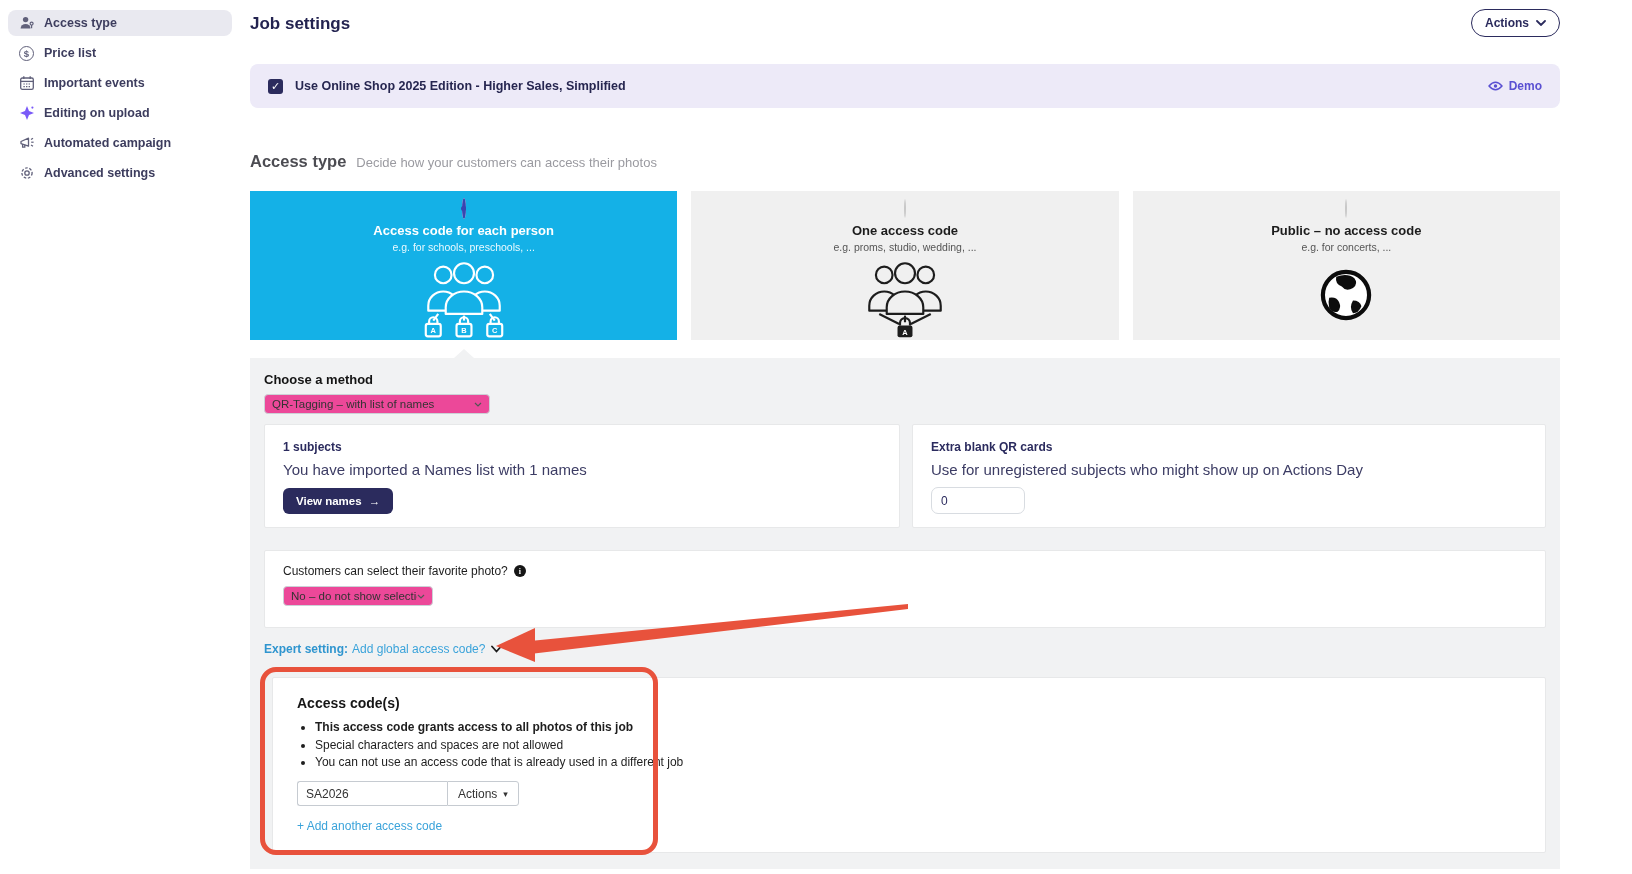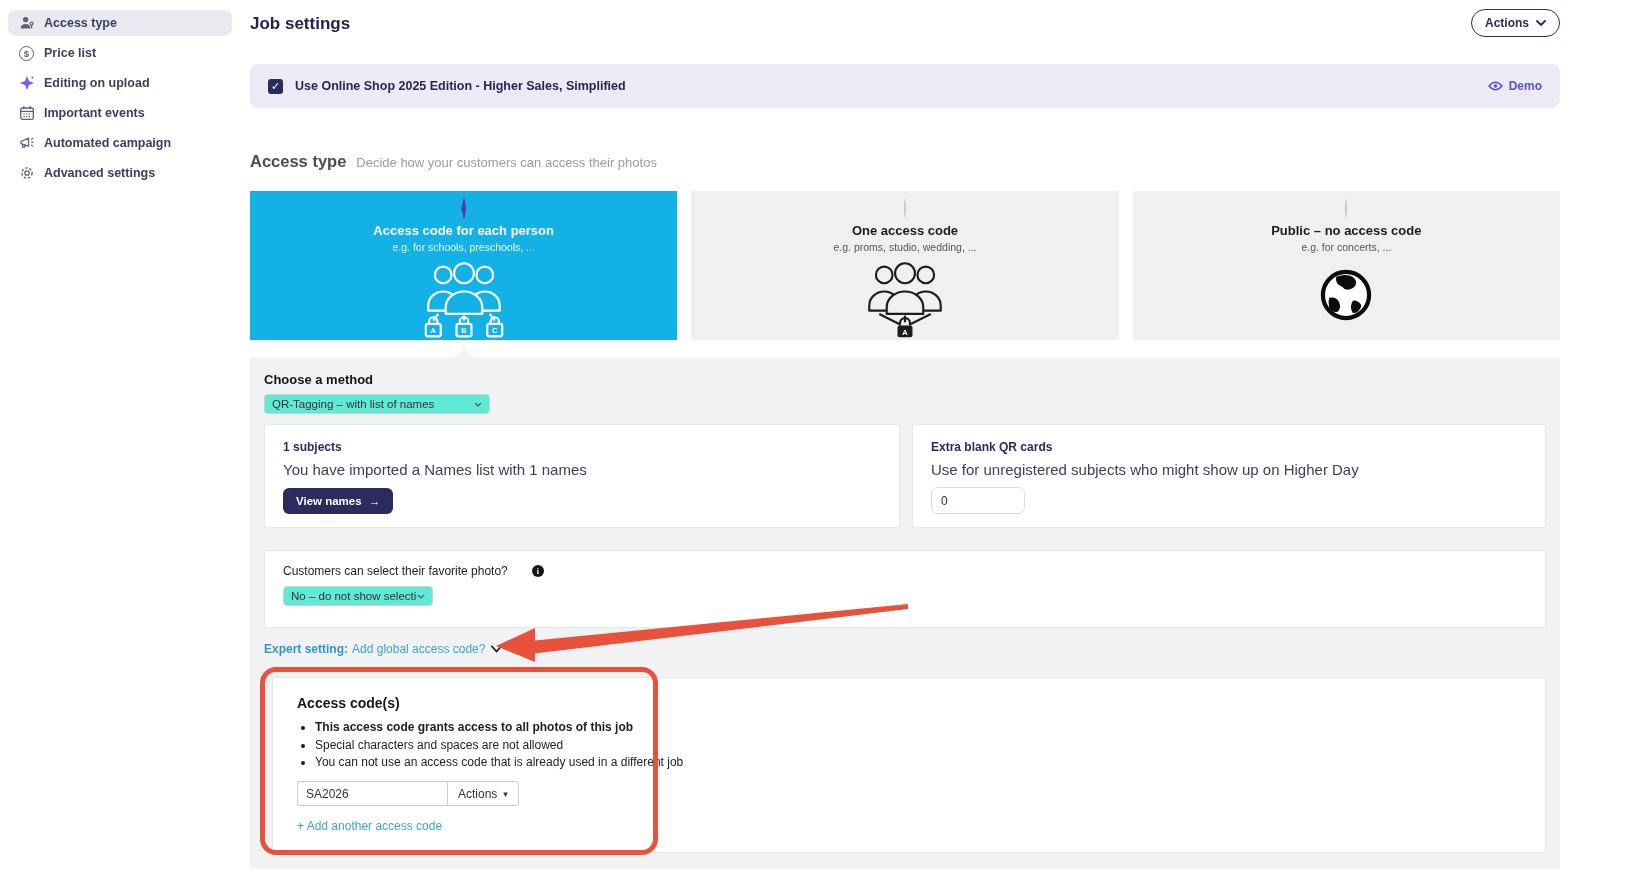--- a/index.html
+++ b/index.html
@@ -50,36 +50,36 @@
   .opt-card.selected .opt-title { color:#fff; }
   .opt-sub { margin-top:3px; font-size:10.5px; color:#555; }
   .opt-card.selected .opt-sub { color:#eafaff; }
   .opt-icon { margin-top:6px; display:flex; justify-content:center; }
 
   
   .panel { position:relative; margin-top:18px; background:#f1f2f3; padding:14px 14px 16px; min-height:511px; }
   .panel::before { content:""; position:absolute; top:-9px; left:204px; border-left:10px solid transparent;
                    border-right:10px solid transparent; border-bottom:9px solid #f1f2f3; }
   .method-title { font-size:13px; font-weight:bold; color:#141414; }
-  .selectbox { margin-top:7px; width:226px; height:20px; background:#5eead4; border:1px solid #ccd1d6; border-radius:4px;
+  .selectbox { margin-top:7px; width:226px; height:20px; background:#ec4899; border:1px solid #ccd1d6; border-radius:4px;
                display:flex; align-items:center; padding:0 7px; font-size:11.5px; color:#333; cursor:pointer; }
   .selectbox .sel-text { flex:1; white-space:nowrap; overflow:hidden; }
   .white-row { margin-top:10px; display:flex; gap:12px; }
   .white-card { background:#fff; border:1px solid #e7e8e9; border-radius:2px; padding:15px 18px; }
   .wc-subjects { width:636px; height:104px; }
   .wc-extra { flex:1; height:104px; }
   .wc-title { font-size:12px; font-weight:bold; color:#2b2b5e; }
   .wc-desc { margin-top:7px; font-size:15px; color:#3c3c64; }
   .view-btn { margin-top:10px; display:inline-flex; gap:7px; background:#2b2b5d; color:#fff;
               font-size:11.5px; font-weight:bold; padding:7px 13px; border:none; border-radius:6px; cursor:pointer; }
   .qty-input { margin-top:9px; width:94px; height:27px; border:1px solid #d8dce1; border-radius:7px;
                padding:0 9px; font-size:12px; color:#2b2b5e; font-family:"Liberation Sans",sans-serif; }
 
   .wc-favorite { margin-top:22px; height:78px; padding:13px 18px; }
-  .fav-q { display:flex; align-items:center; gap:24px; font-size:12px; color:#1d1d1d; }
+  .fav-q { display:flex; align-items:center; gap:6px; font-size:12px; color:#1d1d1d; }
   .info-dot { width:12px; height:12px; border-radius:50%; background:#161616; color:#fff;
               display:flex; align-items:center; justify-content:center; font-size:8px; font-weight:bold;
               font-family:"Liberation Serif",serif; cursor:pointer; }
   .fav-select { margin-top:8px; width:150px; }
 
   .expert-line { margin-top:13px; height:16px; display:flex; align-items:center; gap:4px; font-size:12px; }
   .expert-prefix { font-weight:bold; color:#2f95cf; }
   .expert-link { color:#3aa3da; cursor:pointer; }
   .expert-chevron { margin-left:2px; display:flex; cursor:pointer; }
 
@@ -123,38 +123,38 @@
     </div>
     <div class="side-item">
       <span class="side-icon">
         <span class="icon-dollar">$</span>
       </span>
       <span>Price list</span>
     </div>
     <div class="side-item">
       <span class="side-icon">
         <svg width="16" height="16" viewBox="0 0 16 16">
-            <polygon points="8,1 10,6 15,8 10,10 8,15 6,10 1,8 6,6" fill="#7a5af8"></polygon>
-            <circle cx="13.4" cy="2.6" r="1.1" fill="#7a5af8"></circle>
-          </svg>
-      </span>
-      <span>Editing on upload</span>
-    </div>
-    <div class="side-item">
-      <span class="side-icon">
-        <svg width="16" height="16" viewBox="0 0 16 16">
             <rect x="1.7" y="3" width="12.6" height="11.3" rx="1.6" fill="none" stroke="#60607a" stroke-width="1.3"></rect>
             <line x1="1.7" y1="6.4" x2="14.3" y2="6.4" stroke="#60607a" stroke-width="1.3"></line>
             <line x1="4.8" y1="1.3" x2="4.8" y2="4" stroke="#60607a" stroke-width="1.3"></line>
             <line x1="11.2" y1="1.3" x2="11.2" y2="4" stroke="#60607a" stroke-width="1.3"></line>
             <line x1="4.4" y1="9" x2="11.6" y2="9" stroke="#60607a" stroke-width="1.1" stroke-dasharray="1.4 1.2"></line>
             <line x1="4.4" y1="11.6" x2="11.6" y2="11.6" stroke="#60607a" stroke-width="1.1" stroke-dasharray="1.4 1.2"></line>
           </svg>
       </span>
       <span>Important events</span>
+    </div>
+    <div class="side-item">
+      <span class="side-icon">
+        <svg width="16" height="16" viewBox="0 0 16 16">
+            <polygon points="8,1 10,6 15,8 10,10 8,15 6,10 1,8 6,6" fill="#7a5af8"></polygon>
+            <circle cx="13.4" cy="2.6" r="1.1" fill="#7a5af8"></circle>
+          </svg>
+      </span>
+      <span>Editing on upload</span>
     </div>
     <div class="side-item">
       <span class="side-icon">
         <svg width="16" height="16" viewBox="0 0 16 16">
             <path d="M2 6.5 L9.5 3.2 L9.5 11.2 L2 8.6 z" fill="none" stroke="#60607a" stroke-width="1.3" stroke-linejoin="round"></path>
             <path d="M3.6 9 v3.2 h2.2 v-2.4" fill="none" stroke="#60607a" stroke-width="1.3"></path>
             <line x1="12" y1="4.4" x2="14" y2="3.2" stroke="#60607a" stroke-width="1.2"></line>
             <line x1="12.2" y1="7.2" x2="14.6" y2="7.2" stroke="#60607a" stroke-width="1.2"></line>
             <line x1="12" y1="10" x2="14" y2="11.2" stroke="#60607a" stroke-width="1.2"></line>
           </svg>
@@ -293,21 +293,21 @@
         <div class="white-card wc-subjects">
           <div class="wc-title">1 subjects</div>
           <div class="wc-desc">You have imported a Names list with 1 names</div>
           <button class="view-btn">
             <span>View names</span>
             <span>→</span>
           </button>
         </div>
         <div class="white-card wc-extra">
           <div class="wc-title">Extra blank QR cards</div>
-          <div class="wc-desc">Use for unregistered subjects who might show up on Higher Day</div>
+          <div class="wc-desc">Use for unregistered subjects who might show up on Actions Day</div>
           <input class="qty-input" type="text" value="0" style="">
         </div>
       </div>
 
       <div class="white-card wc-favorite">
         <div class="fav-q">
           <span>Customers can select their favorite photo?</span>
           <span class="info-dot">i</span>
         </div>
         <div class="selectbox fav-select">

